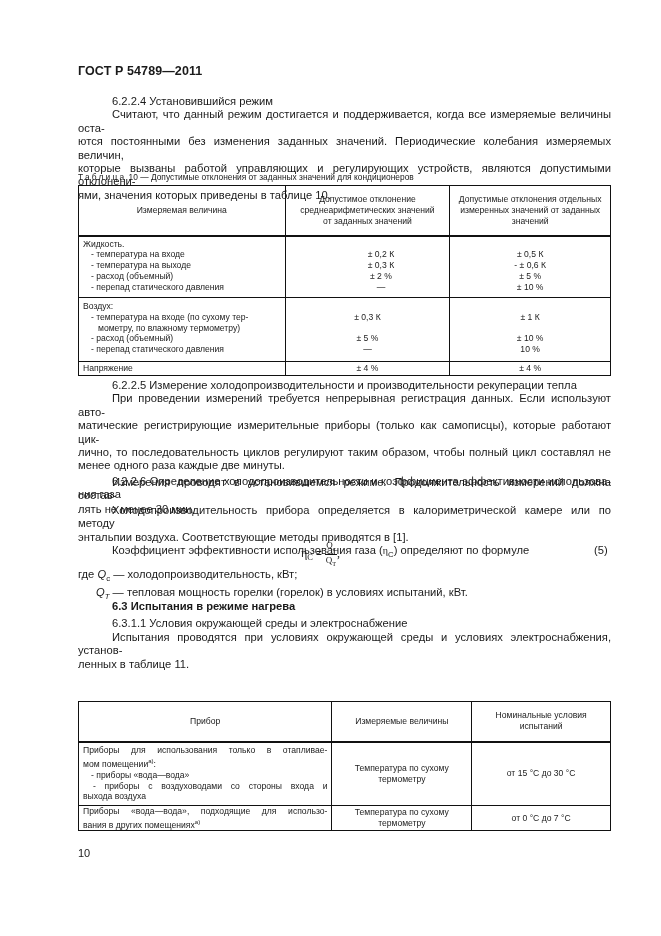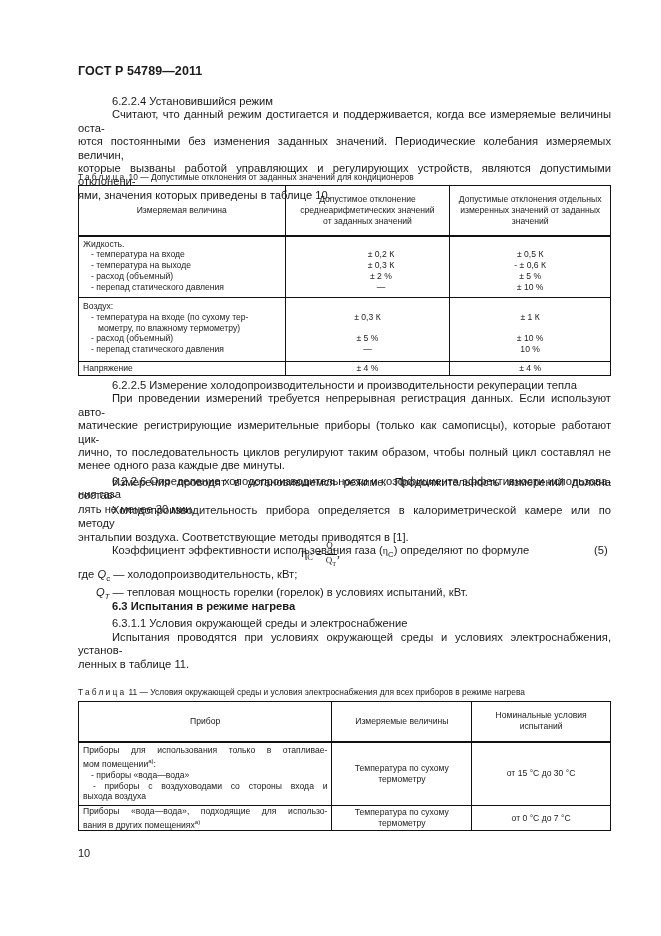--- a/index.html
+++ b/index.html
@@ -166,25 +166,20 @@
     </p>
   </div>
 
   <div class="abs para" style="top:600px;">
     <p class="ind line bold" style="margin-bottom:4px;">6.3  Испытания в режиме нагрева</p>
     <p class="ind line">6.3.1.1  Условия окружающей среды и электроснабжение</p>
     <p class="ind jline">Испытания проводятся при условиях окружающей среды и условиях электроснабжения, установ-</p>
     <p class="line">ленных в таблице 11.</p>
   </div>
 
-  <div class="abs caption" style="top:687px;">
-    <span class="spaced">Таблица</span>
-    <span>11</span>
-    <span>— Условия окружающей среды и условия электроснабжения для всех приборов в режиме нагрева</span>
-  </div>
 
   <table class="t" style="left:78px; top:701px; width:533px;">
     <colgroup>
         <col style="width:254px">
         <col style="width:140px">
         <col style="width:139px">
       </colgroup>
     <tbody>
         <tr class="head" style="height:40px;">
       <td>

